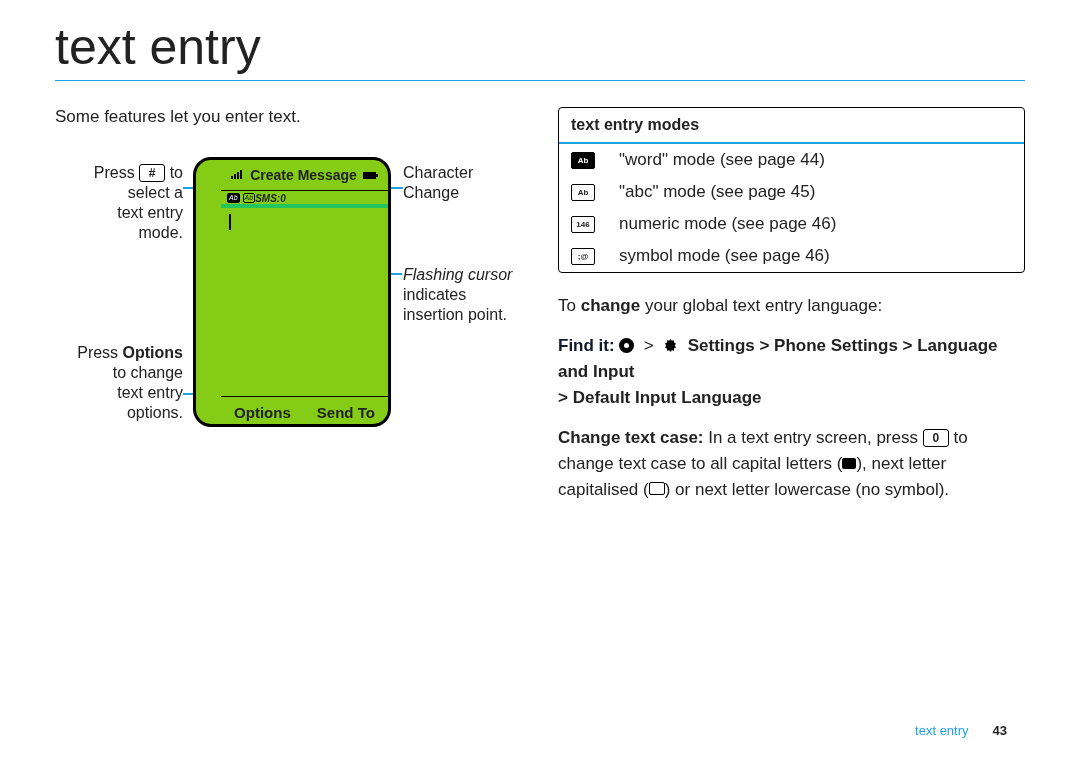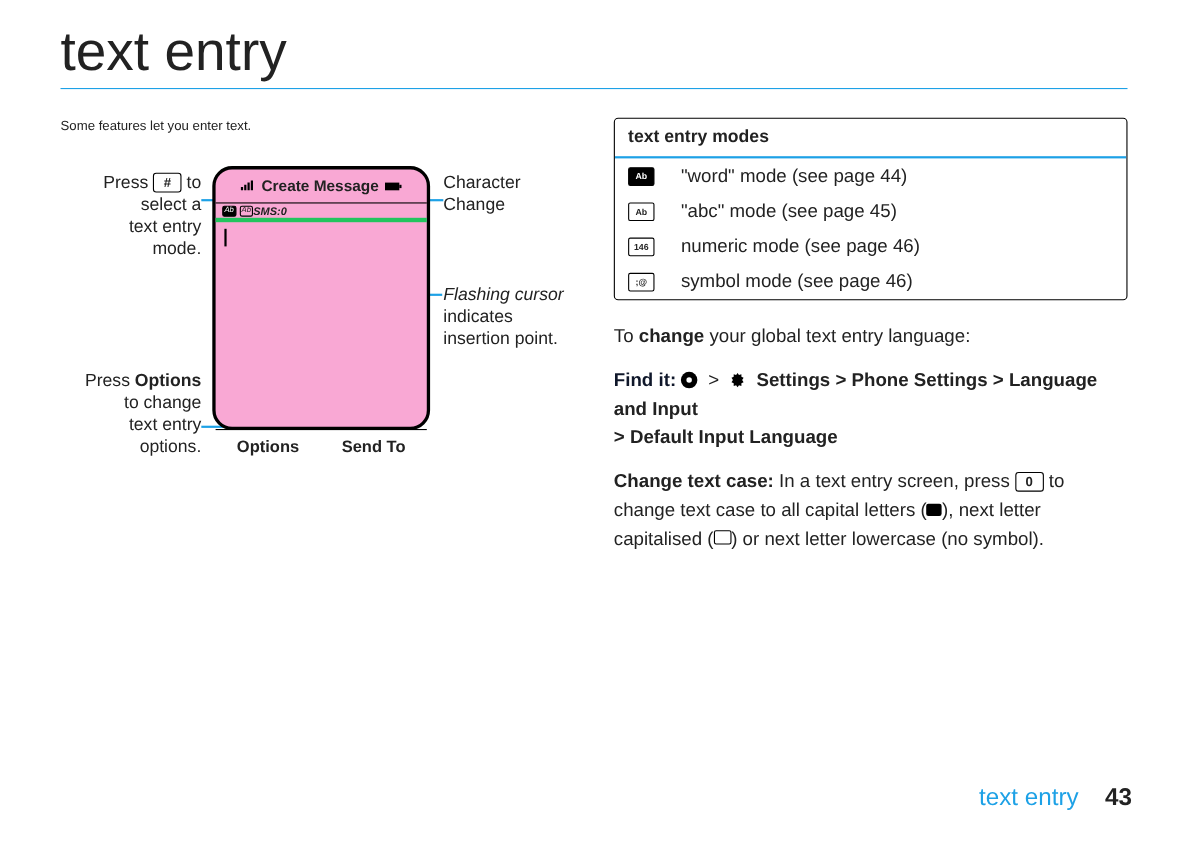--- a/index.html
+++ b/index.html
@@ -27,36 +27,37 @@
   margin:0 0 26px 0;
 }
 .cols {
   display:flex;
   gap:36px;
 }
 .col { flex:1; }
 .col-left { flex:1; position:relative; }
 .col-right { flex:1; }
 p.intro {
-  font-size:12px;
+  font-size:17px;
   margin:0 0 18px 0;
 }
 
 .diagram {
   position:relative;
   height:310px;
 }
 .phone {
   position:absolute;
   left:138px; top:12px;
-  width:198px; height:240px;
+  width:198px; height:270px;
   border:3px solid #000;
   border-radius:18px;
-  background:#f9a8d4;
+  background:#84cc16;
   box-sizing:border-box;
+  padding-left:25px;
 }
 .phone-top {
   display:flex;
   align-items:center;
   justify-content:center;
   gap:6px;
   height:30px;
   border-bottom:1px solid #000;
   font-family:"Arial Narrow",Arial,sans-serif;
   font-weight:bold;
@@ -200,23 +201,23 @@
 .tiny-chip-outline {
   display:inline-block;
   width:14px; height:11px;
   border:1px solid #000;
   border-radius:2px;
   font-size:6px;
   vertical-align:0;
 }
 .footer {
   position:absolute;
-  right:51px;
+  right:73px;
   bottom:28px;
-  font-size:22px;
+  font-size:13px;
 }
 .footer .sec { color:#1da1e6; margin-right:24px; }
 .footer .pg { font-weight:bold; }
 </style>
 </head>
 <body>
 
 <div class="page">
   <h1 class="title">text entry</h1>
   <hr class="rule">

